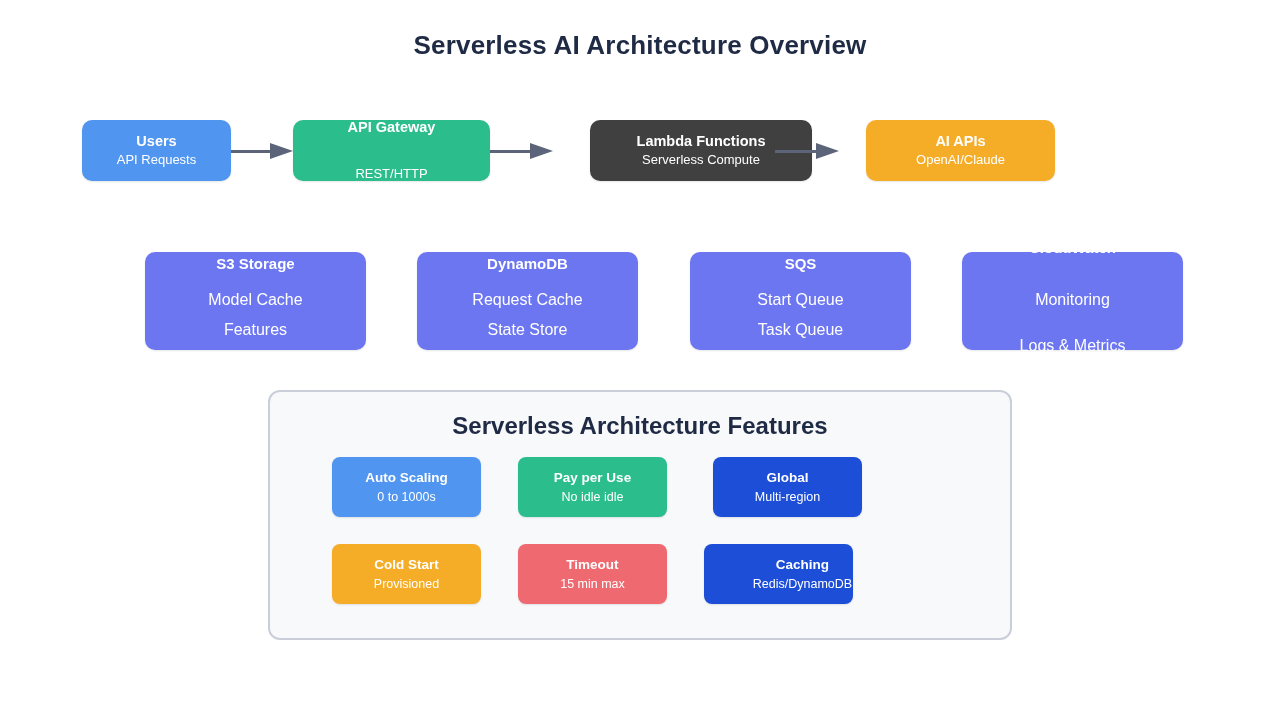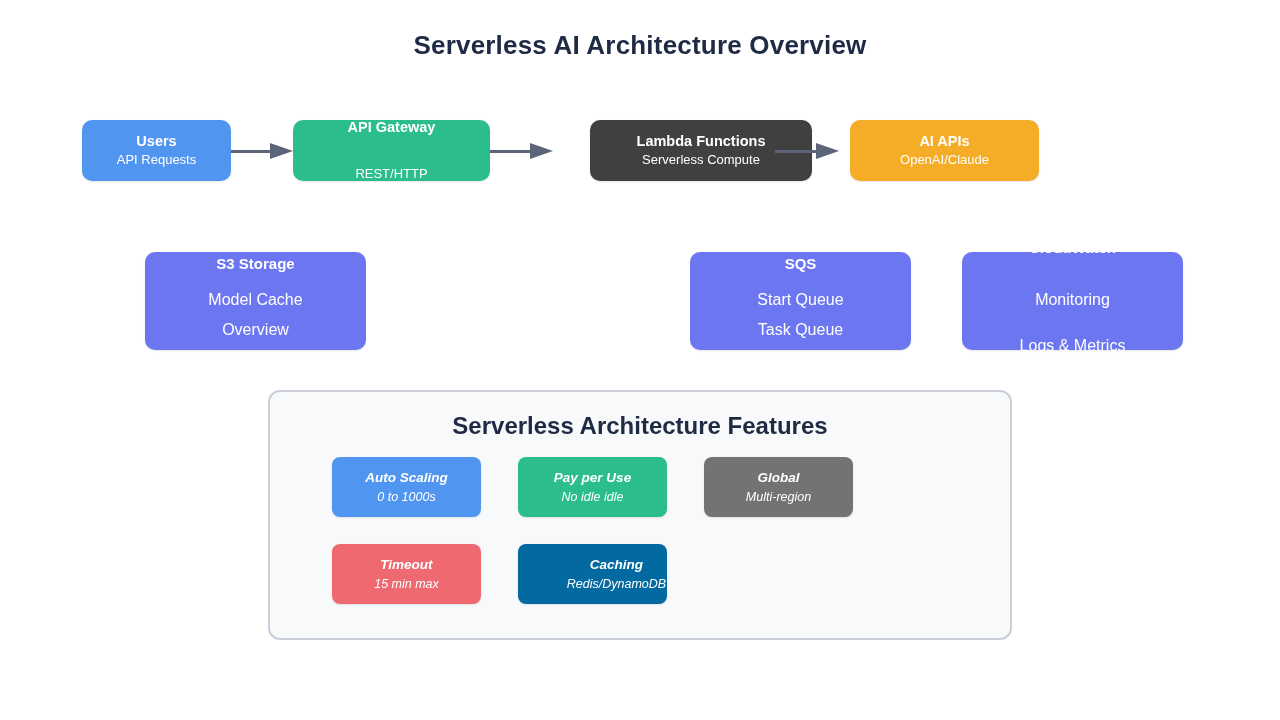--- a/index.html
+++ b/index.html
@@ -144,21 +144,20 @@
     text-align: center;
     font-size: 24px;
     font-weight: bold;
     color: #1f2a44;
   }
   .features-grid {
     position: absolute;
     left: 62px;
     top: 65px;
     width: 620px;
-    font-style: italic;
   }
   .feature-row {
     display: flex;
     gap: 37px;
     margin-bottom: 27px;
   }
   .feature-card {
     width: 149px;
     height: 60px;
     border-radius: 8px;
@@ -194,21 +193,21 @@
     <div class="node-sub">API Requests</div>
   </div>
   <div class="flow-node wide" style="left: 211px; width: 197px; background: rgb(43, 190, 140);">
     <div class="node-title">API Gateway</div>
     <div class="node-sub">REST/HTTP</div>
   </div>
   <div class="flow-node wide2" style="left: 471px; width: 222px; background: #404040; margin-left: 37px;">
     <div class="node-title">Lambda Functions</div>
     <div class="node-sub">Serverless Compute</div>
   </div>
-  <div class="flow-node wide3" style="left: 768px; width: 189px; background: rgb(245, 172, 39);">
+  <div class="flow-node wide3" style="left: 784px; width: 189px; background: rgb(245, 172, 39);">
     <div class="node-title">AI APIs</div>
     <div class="node-sub">OpenAI/Claude</div>
   </div>
 
   <div class="connector" style="left: 149px; width: 62px;">
     <div class="line" style="width: 40px; background: rgb(91, 100, 120);"></div>
     <div class="head" style="border-left-color: rgb(91, 100, 120);"></div>
   </div>
   <div class="connector" style="left: 408px; width: 63px;">
     <div class="line" style="width: 41px; background: rgb(91, 100, 120);"></div>
@@ -217,21 +216,26 @@
   <div class="connector" style="left: 693px; width: 64px;">
     <div class="line" style="width: 42px; background: rgb(91, 100, 120);"></div>
     <div class="head" style="border-left-color: rgb(91, 100, 120);"></div>
   </div>
 </div>
 
 <div class="services-row">
   <div class="service-node" style="left: 0px; background: rgb(108, 118, 240);">
     <div class="svc-title">S3 Storage</div>
     <div class="svc-line">Model Cache</div>
-    <div class="svc-line">Overview</div>
+    <div class="svc-line">Features</div>
+  </div>
+  <div class="service-node" style="left: 272px; background: rgb(108, 118, 240);">
+    <div class="svc-title">DynamoDB</div>
+    <div class="svc-line">Request Cache</div>
+    <div class="svc-line">State Store</div>
   </div>
   <div class="service-node" style="left: 545px; background: rgb(108, 118, 240);">
     <div class="svc-title">SQS</div>
     <div class="svc-line">Start Queue</div>
     <div class="svc-line">Task Queue</div>
   </div>
   <div class="service-node" style="left: 817px; background: rgb(108, 118, 240); gap: 16px;">
     <div class="svc-title">CloudWatch</div>
     <div class="svc-line">Monitoring</div>
     <div class="svc-line">Logs &amp; Metrics</div>
@@ -243,29 +247,33 @@
   <div class="features-grid">
     <div class="feature-row">
       <div class="feature-card" style="background: rgb(80, 149, 240);">
         <div class="feat-title">Auto Scaling</div>
         <div class="feat-sub">0 to 1000s</div>
       </div>
       <div class="feature-card" style="background: rgb(43, 190, 140);">
         <div class="feat-title">Pay per Use</div>
         <div class="feat-sub">No idle idle</div>
       </div>
-      <div class="feature-card" style="background: #737373;">
+      <div class="feature-card" style="background: #1d4ed8; margin-left: 9px;">
         <div class="feat-title">Global</div>
         <div class="feat-sub">Multi-region</div>
       </div>
     </div>
     <div class="feature-row">
+      <div class="feature-card" style="background: rgb(245, 172, 39);">
+        <div class="feat-title">Cold Start</div>
+        <div class="feat-sub">Provisioned</div>
+      </div>
       <div class="feature-card" style="background: rgb(238, 106, 112);">
         <div class="feat-title">Timeout</div>
         <div class="feat-sub">15 min max</div>
       </div>
-      <div class="feature-card" style="background: #0369a1; padding-left: 48px;">
+      <div class="feature-card" style="background: #1d4ed8; padding-left: 48px;">
         <div class="feat-title">Caching</div>
         <div class="feat-sub">Redis/DynamoDB</div>
       </div>
     </div>
   </div>
 </div>
 
 </body></html>

